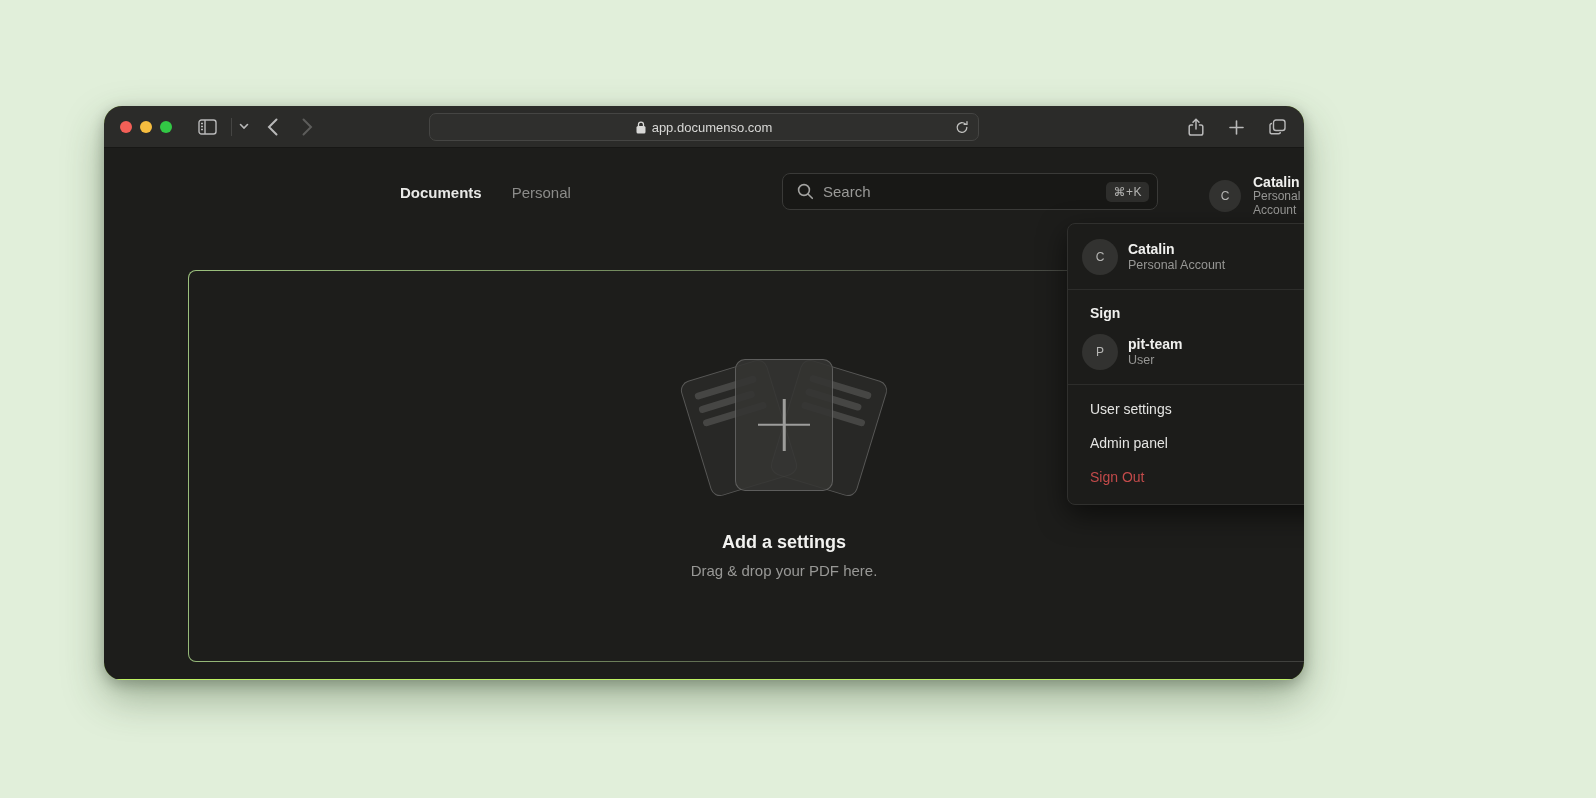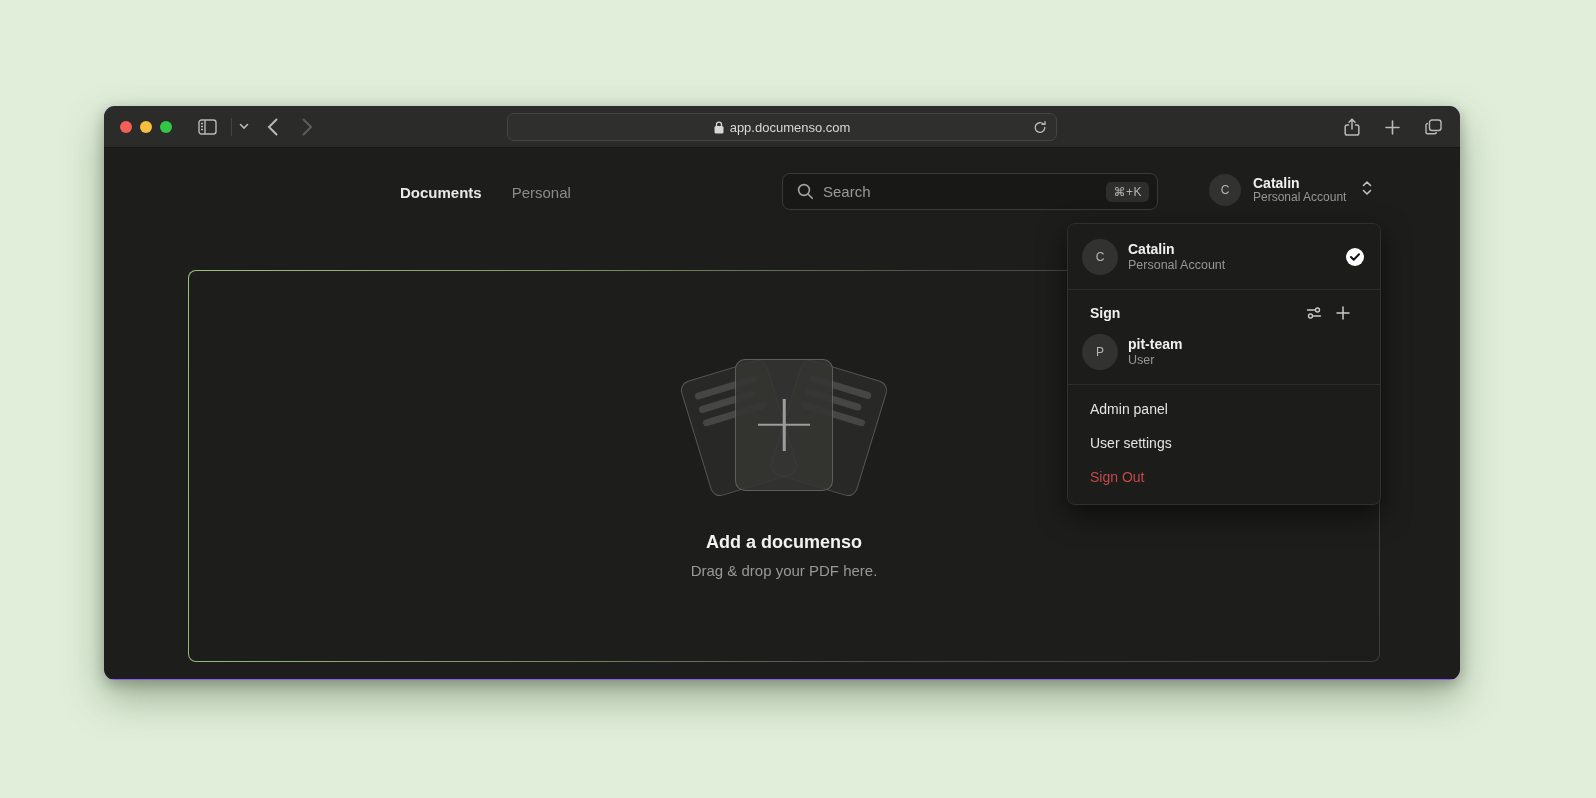--- a/index.html
+++ b/index.html
@@ -7,23 +7,23 @@
   body {
     background:#e1efda;
     font-family:"Liberation Sans", sans-serif;
     -webkit-font-smoothing:antialiased;
     position:relative;
   }
 
   
   .window {
     position:absolute; left:104px; top:106px;
-    width:1356px; height:574px;
-    border-radius:11px; overflow:hidden;
-    background:#8b5cf6;
+    width:1200px; height:574px;
+    border-radius:18px; overflow:hidden;
+    background:#bef264;
     box-shadow:0 18px 40px rgba(45,70,35,.38), 0 4px 14px rgba(0,0,0,.25);
   }
 
   
   .chrome {
     position:relative; height:42px;
     background:#2b2b29;
     border-bottom:1px solid #171715;
     display:flex; align-items:center; padding:0 16px;
   }
@@ -282,21 +282,21 @@
         </div>
         <div class="card side right">
           <div class="bar b1"></div>
             <div class="bar b2"></div>
             <div class="bar b3"></div>
         </div>
         <div class="card center">
           <span class="plus-glyph"></span>
         </div>
       </div>
-      <div class="dz-title">Add a documenso</div>
+      <div class="dz-title">Add a settings</div>
       <div class="dz-sub">Drag &amp; drop your PDF here.</div>
     </div>
 
     <div class="menu">
 
       <div class="menu-account">
         <span class="avatar">C</span>
         <span class="ma-text">
           <div class="ma-name">Catalin</div>
           <div class="ma-sub">Personal Account</div>
@@ -334,19 +334,19 @@
       <div class="menu-account">
         <span class="avatar">P</span>
         <span class="ma-text">
           <div class="ma-name">pit-team</div>
           <div class="ma-sub">User</div>
         </span>
       </div>
 
       <div class="menu-sep"></div>
 
+      <div class="menu-item">User settings</div>
       <div class="menu-item">Admin panel</div>
-      <div class="menu-item">User settings</div>
       <div class="menu-item danger">Sign Out</div>
     </div>
 
   </div>
 </div>
 
 </body></html>

